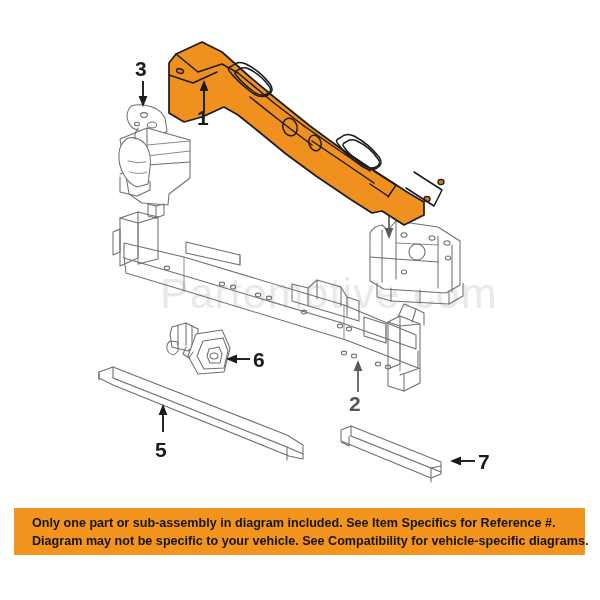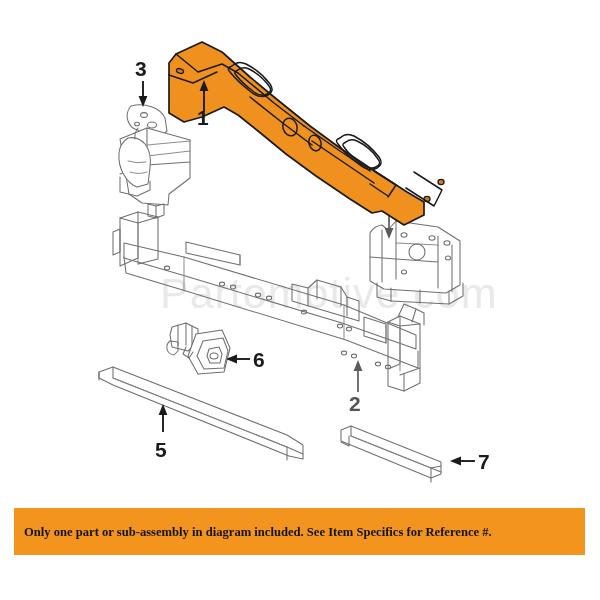--- a/index.html
+++ b/index.html
@@ -113,26 +113,27 @@
     width: 571px;
     height: 47px;
     background: #f2941e;
     box-sizing: border-box;
     padding: 5px 8px 4px 10px;
     display: flex;
     flex-direction: column;
     justify-content: center;
   }
   .notice-line {
-    font-family: Liberation Serif, serif;
+    font-family: Liberation Sans, sans-serif;
     font-size: 12.6px;
     font-weight: 700;
     color: #141414;
     line-height: 1.45;
     white-space: nowrap;
+    margin-left: 8px;
   }
 </style>
 </head>
 <body>
 
 <div id="diagram-root">
 
   <svg id="parts-svg" viewBox="0 0 600 600">
 
     <text class="wm" x="160" y="308">Partomotive.com</text>
@@ -348,15 +349,16 @@
     <g>
       <line class="arrow" x1="204" y1="112" x2="204" y2="88"></line>
       <polygon class="arrow-head" points="204,80 199.6,91 208.4,91"></polygon>
     </g>
     <text class="callout-num" x="197" y="125">1</text>
 
   </svg>
 
   <div id="notice-banner">
     <div class="notice-line">Only one part or sub-assembly in diagram included. See Item Specifics for Reference #.</div>
+    <div class="notice-line">Diagram may not be specific to your vehicle. See Compatibility for vehicle-specific diagrams.</div>
   </div>
 
 </div>
 
 </body></html>

